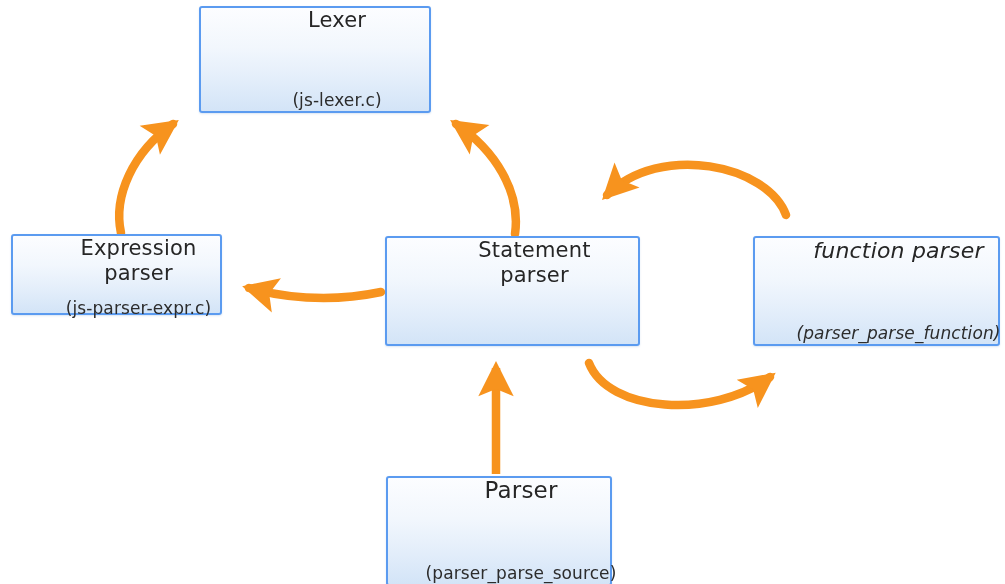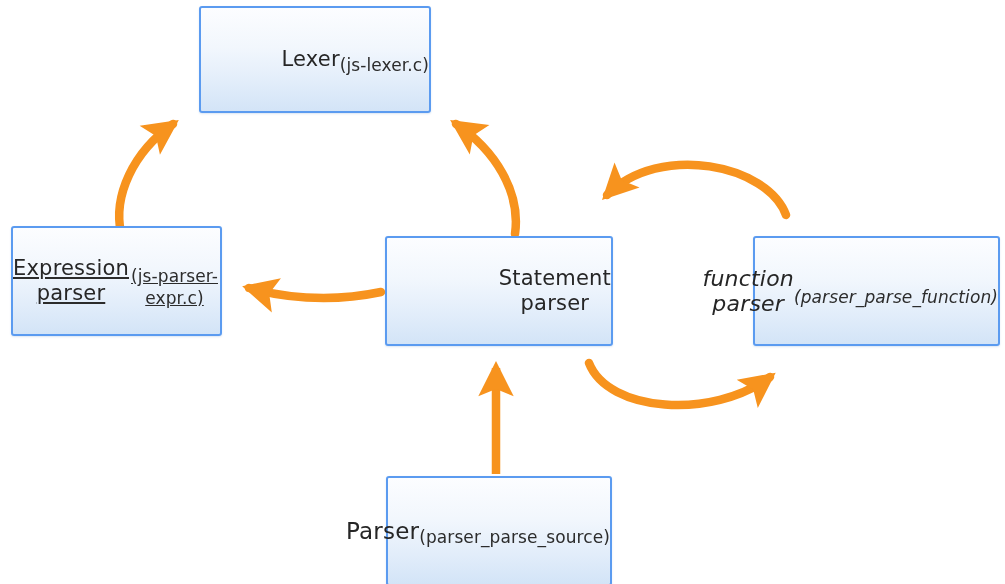--- a/index.html
+++ b/index.html
@@ -26,45 +26,46 @@
     pointer-events: none;
   }
   .node {
     position: absolute;
     box-sizing: border-box;
     border: 2px solid #5b9bf0;
     border-radius: 3px;
     background: linear-gradient(to bottom, #fcfdff 0%, #f2f7fd 38%, #e2edfa 72%, #d3e4f7 100%);
     box-shadow: 0 1px 2px rgba(90,140,200,0.22);
     display: flex;
-    flex-direction: row;
+    flex-direction: column;
     align-items: center;
-    justify-content: flex-end;
+    justify-content: space-between;
     text-align: center;
     color: #2b2b2b;
+    padding-left: 44px;
   }
   .node .title {
     font-size: 21px;
     line-height: 25px;
     letter-spacing: 0.2px;
     color: #262626;
     white-space: pre-line;
   }
   .node .subtitle {
     font-size: 17px;
     line-height: 22px;
     letter-spacing: 0.1px;
     color: #2c2c2c;
     margin-top: 11px;
   }
 
   
   #node-lexer      { left: 199px; top: 6px;   width: 232px; height: 107px; }
-  #node-expression { left: 11px;  top: 226px; width: 211px; height: 110px; text-decoration: underline; }
-  #node-statement  { left: 385px; top: 236px; width: 228px; height: 110px; }
+  #node-expression { left: 11px;  top: 234px; width: 211px; height: 81px; }
+  #node-statement  { left: 385px; top: 236px; width: 255px; height: 110px; }
   #node-function   { left: 753px; top: 236px; width: 247px; height: 110px; font-style: italic; }
   #node-parser     { left: 386px; top: 476px; width: 226px; height: 110px; }
 
   #node-function .title { font-size: 22px; }
   #node-function .subtitle { font-size: 17px; }
   #node-parser .title { font-size: 23px; }
 </style>
 </head>
 <body>
 

